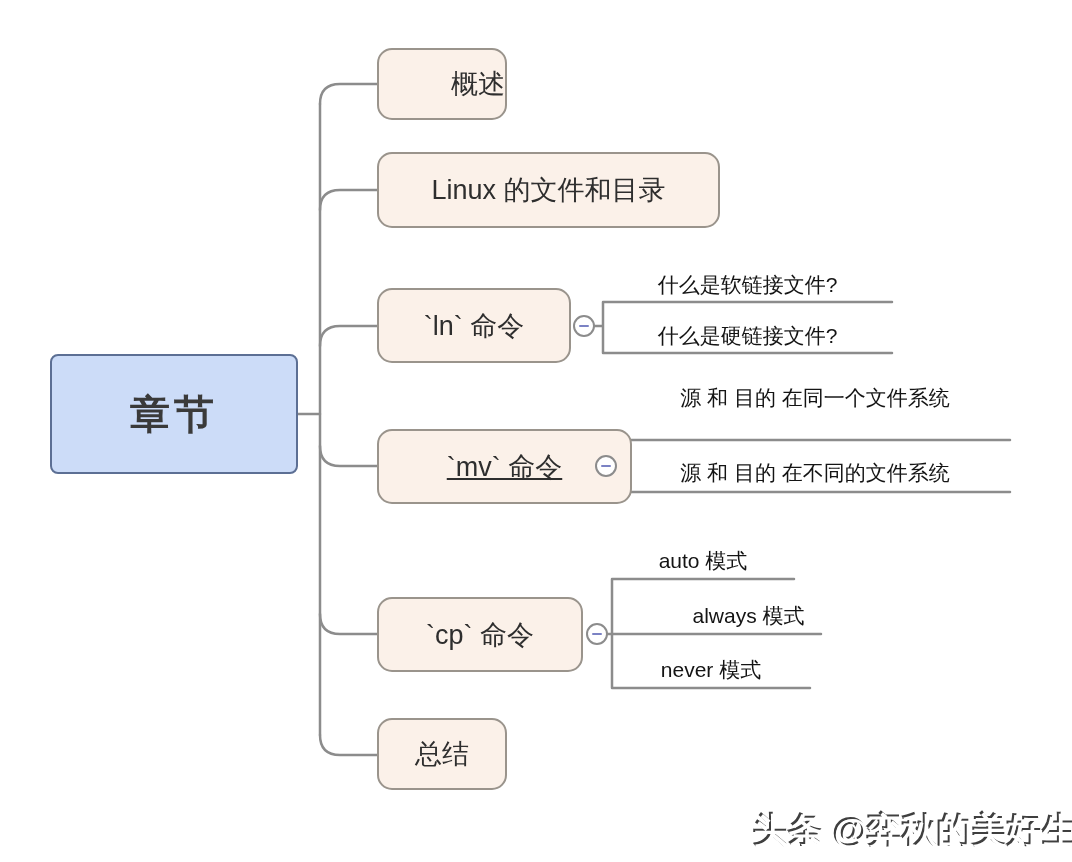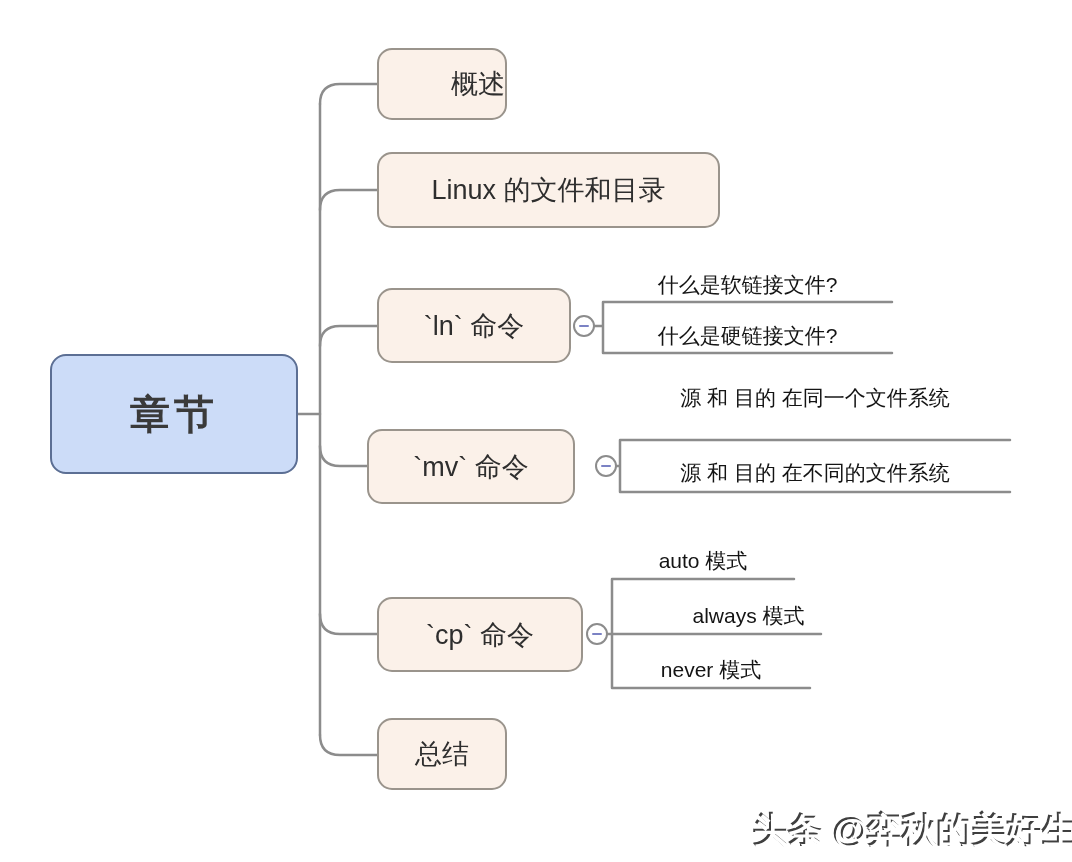--- a/index.html
+++ b/index.html
@@ -7,31 +7,31 @@
   .canvas{
     position:relative;width:1072px;height:862px;background:#ffffff;overflow:hidden;
   }
   .connectors{position:absolute;left:0;top:0;}
   .node{
     position:absolute;display:flex;align-items:center;justify-content:center;
     box-sizing:border-box;color:#333333;cursor:default;
   }
   .root-node{
     left:50px;top:354px;width:248px;height:120px;
-    background:#ccdcf8;border:2.5px solid #5c6f94;border-radius:16px;
+    background:#ccdcf8;border:2.5px solid #5c6f94;border-radius:8px;
     font-size:40px;font-weight:bold;letter-spacing:4px;color:#3a3a3a;
   }
   .branch-node{
     background:#fbf1e9;border:2px solid #9a948c;border-radius:15px;
     font-size:27px;color:#2e2e2e;
   }
   .n-overview{left:377px;top:48px;width:130px;height:72px;justify-content:flex-end;}
   .n-linux{left:377px;top:152px;width:343px;height:76px;}
   .n-ln{left:377px;top:288px;width:194px;height:75px;align-items:center;}
-  .n-mv{left:367px;top:429px;width:208px;height:75px;}
+  .n-mv{left:377px;top:429px;width:255px;height:75px;text-decoration:underline;}
   .n-cp{left:377px;top:597px;width:206px;height:75px;}
   .n-summary{left:377px;top:718px;width:130px;height:72px;}
   .collapse-btn{
     position:absolute;width:22px;height:22px;border-radius:50%;
     background:#ffffff;border:2px solid #8c8c8c;box-sizing:border-box;
     display:flex;align-items:center;justify-content:center;cursor:pointer;
   }
   .cb-ln{left:573px;top:315px;}
   .cb-mv{left:595px;top:455px;}
   .cb-cp{left:586px;top:623px;}

